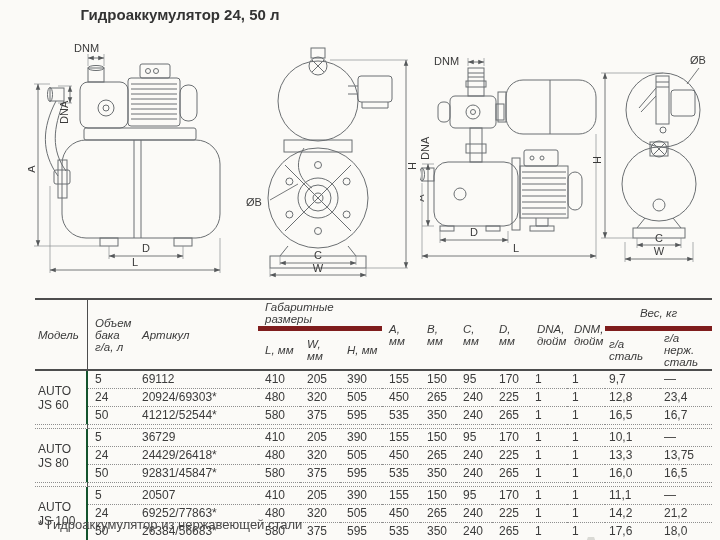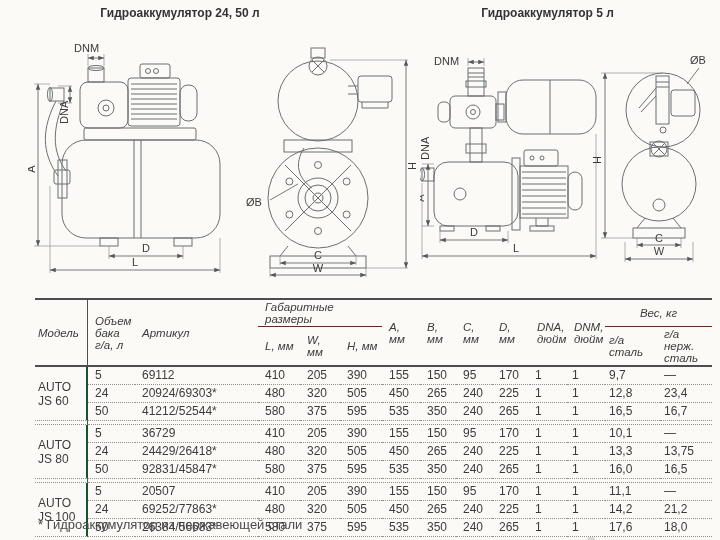--- a/index.html
+++ b/index.html
@@ -1,36 +1,36 @@
 <!DOCTYPE html>
 <html lang="ru"><head>
 <meta charset="utf-8">
 <style>
   html,body{margin:0;padding:0;}
   body{font-family:"Liberation Sans", sans-serif; background:#ffffff;}
   .stage{position:relative; width:720px; height:540px; background:#fbfaf7; overflow:hidden; color:#3a3a3a;}
 
-  .diag-title{position:absolute; font-size:12px; font-weight:bold; color:#333; text-align:center;}
+  .diag-title{position:absolute; font-size:15px; font-weight:bold; color:#333; text-align:center;}
   .t1{left:55px; top:6px; width:250px;}
   .t2{left:440px; top:6px; width:215px;}
 
   svg{position:absolute;}
   .draw *{stroke:#6b6f72; fill:none; stroke-width:1;}
   .dim line, .dim path{stroke:#55585a; fill:none; stroke-width:0.8;}
   .ext{stroke:#8a8d8f !important; stroke-width:0.7 !important;}
   .dimtxt{font-family:"Liberation Sans",sans-serif; font-size:11px; fill:#3a3a3a; stroke:none;}
 
   .tbl-title{position:absolute; left:36px; top:274px; font-size:15px; font-weight:bold; color:#333;}
 
   .tbl-wrap{position:absolute; left:35px; top:298px; width:677px;}
   table{border-collapse:separate; border-spacing:0; width:677px; table-layout:fixed; color:#3b3b3b;}
   thead th{font-style:italic; font-weight:normal; font-size:11.5px; text-align:left; padding:1px 2px 1px 7px; vertical-align:middle; line-height:12px;}
   thead tr.hr1 th{border-top:2px solid #4d4d4d;}
   th.hb, thead tr.hr2 th{border-bottom:2px solid #4d4d4d;}
-  th.group-h{border-bottom:1px solid #7f1d1d;}
+  th.group-h{border-bottom:5px solid #7f1d1d;}
   th.model-h{border-right:1px solid #4d4d4d; padding-left:3px;margin-left:44px;}
   th.center-h{text-align:center; padding-left:2px;margin-top:22px;}
   .ln{display:block;}
   tbody td{font-size:12px; line-height:13px; padding:2px 2px 2px 7px; border-bottom:1px dotted #8f8f8f; vertical-align:middle;}
   td.model-cell{border-right:2px solid #14532d; padding-left:3px; line-height:14px;}
   tr.sep-row td{height:3px; padding:0; border-bottom:1px dotted #8f8f8f;}
   tr.sep-row td.model-sep{border-right:1px solid #4d4d4d;}
   td.c9,td.c10{padding-left:5px;}
   td.c11,td.c12{padding-left:4px;}
 
@@ -44,21 +44,20 @@
 
   <svg width="0" height="0" style="position:absolute">
     <defs>
       <marker id="arw" viewBox="0 0 10 10" refX="9" refY="5" markerWidth="8" markerHeight="8" orient="auto-start-reverse">
         <path d="M0,1.5 L9,5 L0,8.5 z" fill="#55585a"></path>
       </marker>
     </defs>
   </svg>
 
   <div class="diag-title t1">Гидроаккумулятор 24, 50 л</div>
-  <div class="diag-title t2">Гидроаккумулятор 5 л</div>
 
   <svg style="left:28px; top:40px" width="205" height="240" viewBox="0 0 205 240">
     <g class="draw">
       <rect x="34" y="100" width="158" height="98" rx="24"></rect>
       <line x1="106" y1="100" x2="106" y2="198"></line>
       <line x1="113" y1="100" x2="113" y2="198"></line>
       <rect x="72" y="198" width="18" height="8"></rect>
       <rect x="146" y="198" width="18" height="8"></rect>
       <rect x="56" y="88" width="112" height="12" rx="2"></rect>
       <rect x="52" y="42" width="48" height="46" rx="8"></rect>

